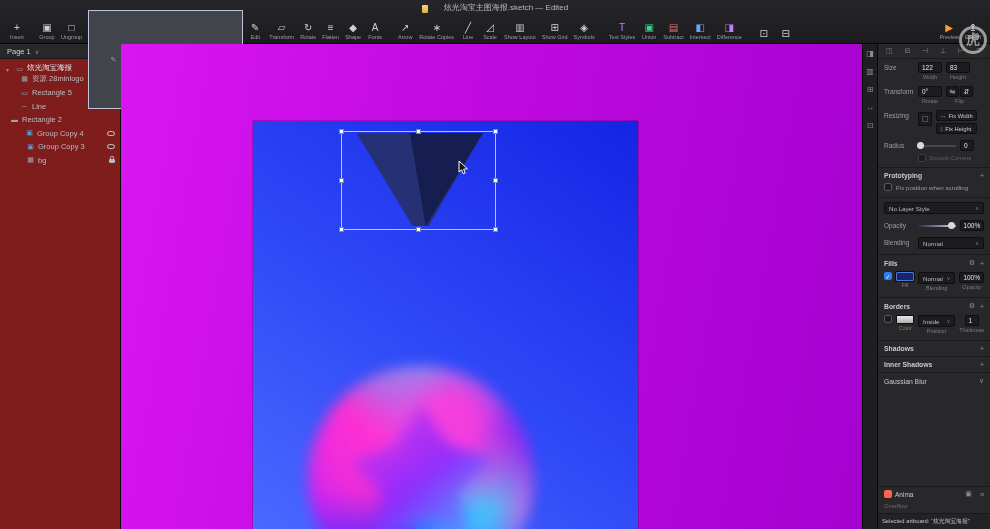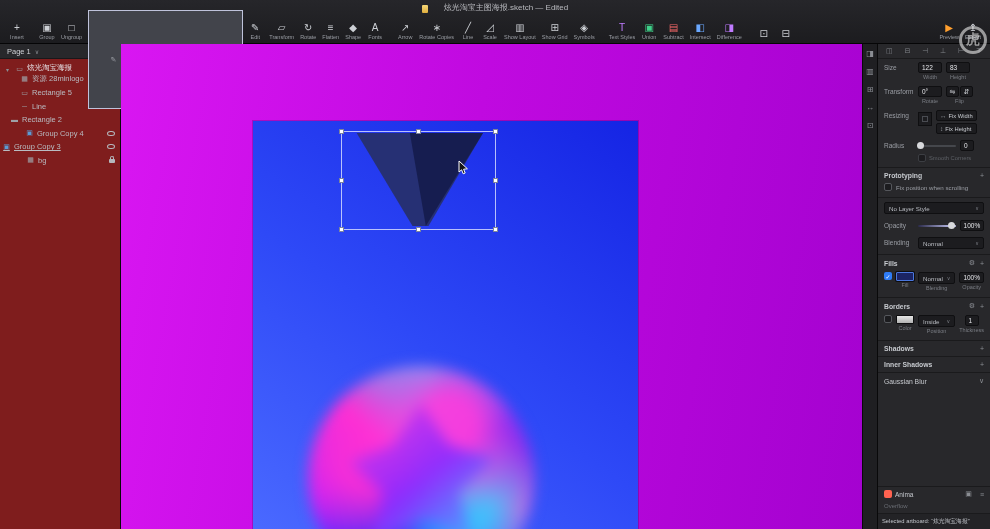--- a/index.html
+++ b/index.html
@@ -360,21 +360,21 @@
             <span class="llabel">Rectangle 2</span>
 
           </div>
 
           <div class="layer-row" style="padding-left: 25px;">
             <span class="licon" style="color: rgb(91, 155, 213);">▣</span>
             <span class="llabel">Group Copy 4</span>
             <span class="ric" data-right="eye"></span>
           </div>
 
-          <div class="layer-row" style="padding-left: 2px; text-decoration: underline;">
+          <div class="layer-row" style="padding-left: 26px;">
             <span class="licon" style="color: rgb(91, 155, 213);">▣</span>
             <span class="llabel">Group Copy 3</span>
             <span class="ric" data-right="eye"></span>
           </div>
 
           <div class="layer-row" style="padding-left: 26px;">
             <span class="licon">▦</span>
             <span class="llabel">bg</span>
             <span class="ric" data-right="lock"></span>
           </div>

